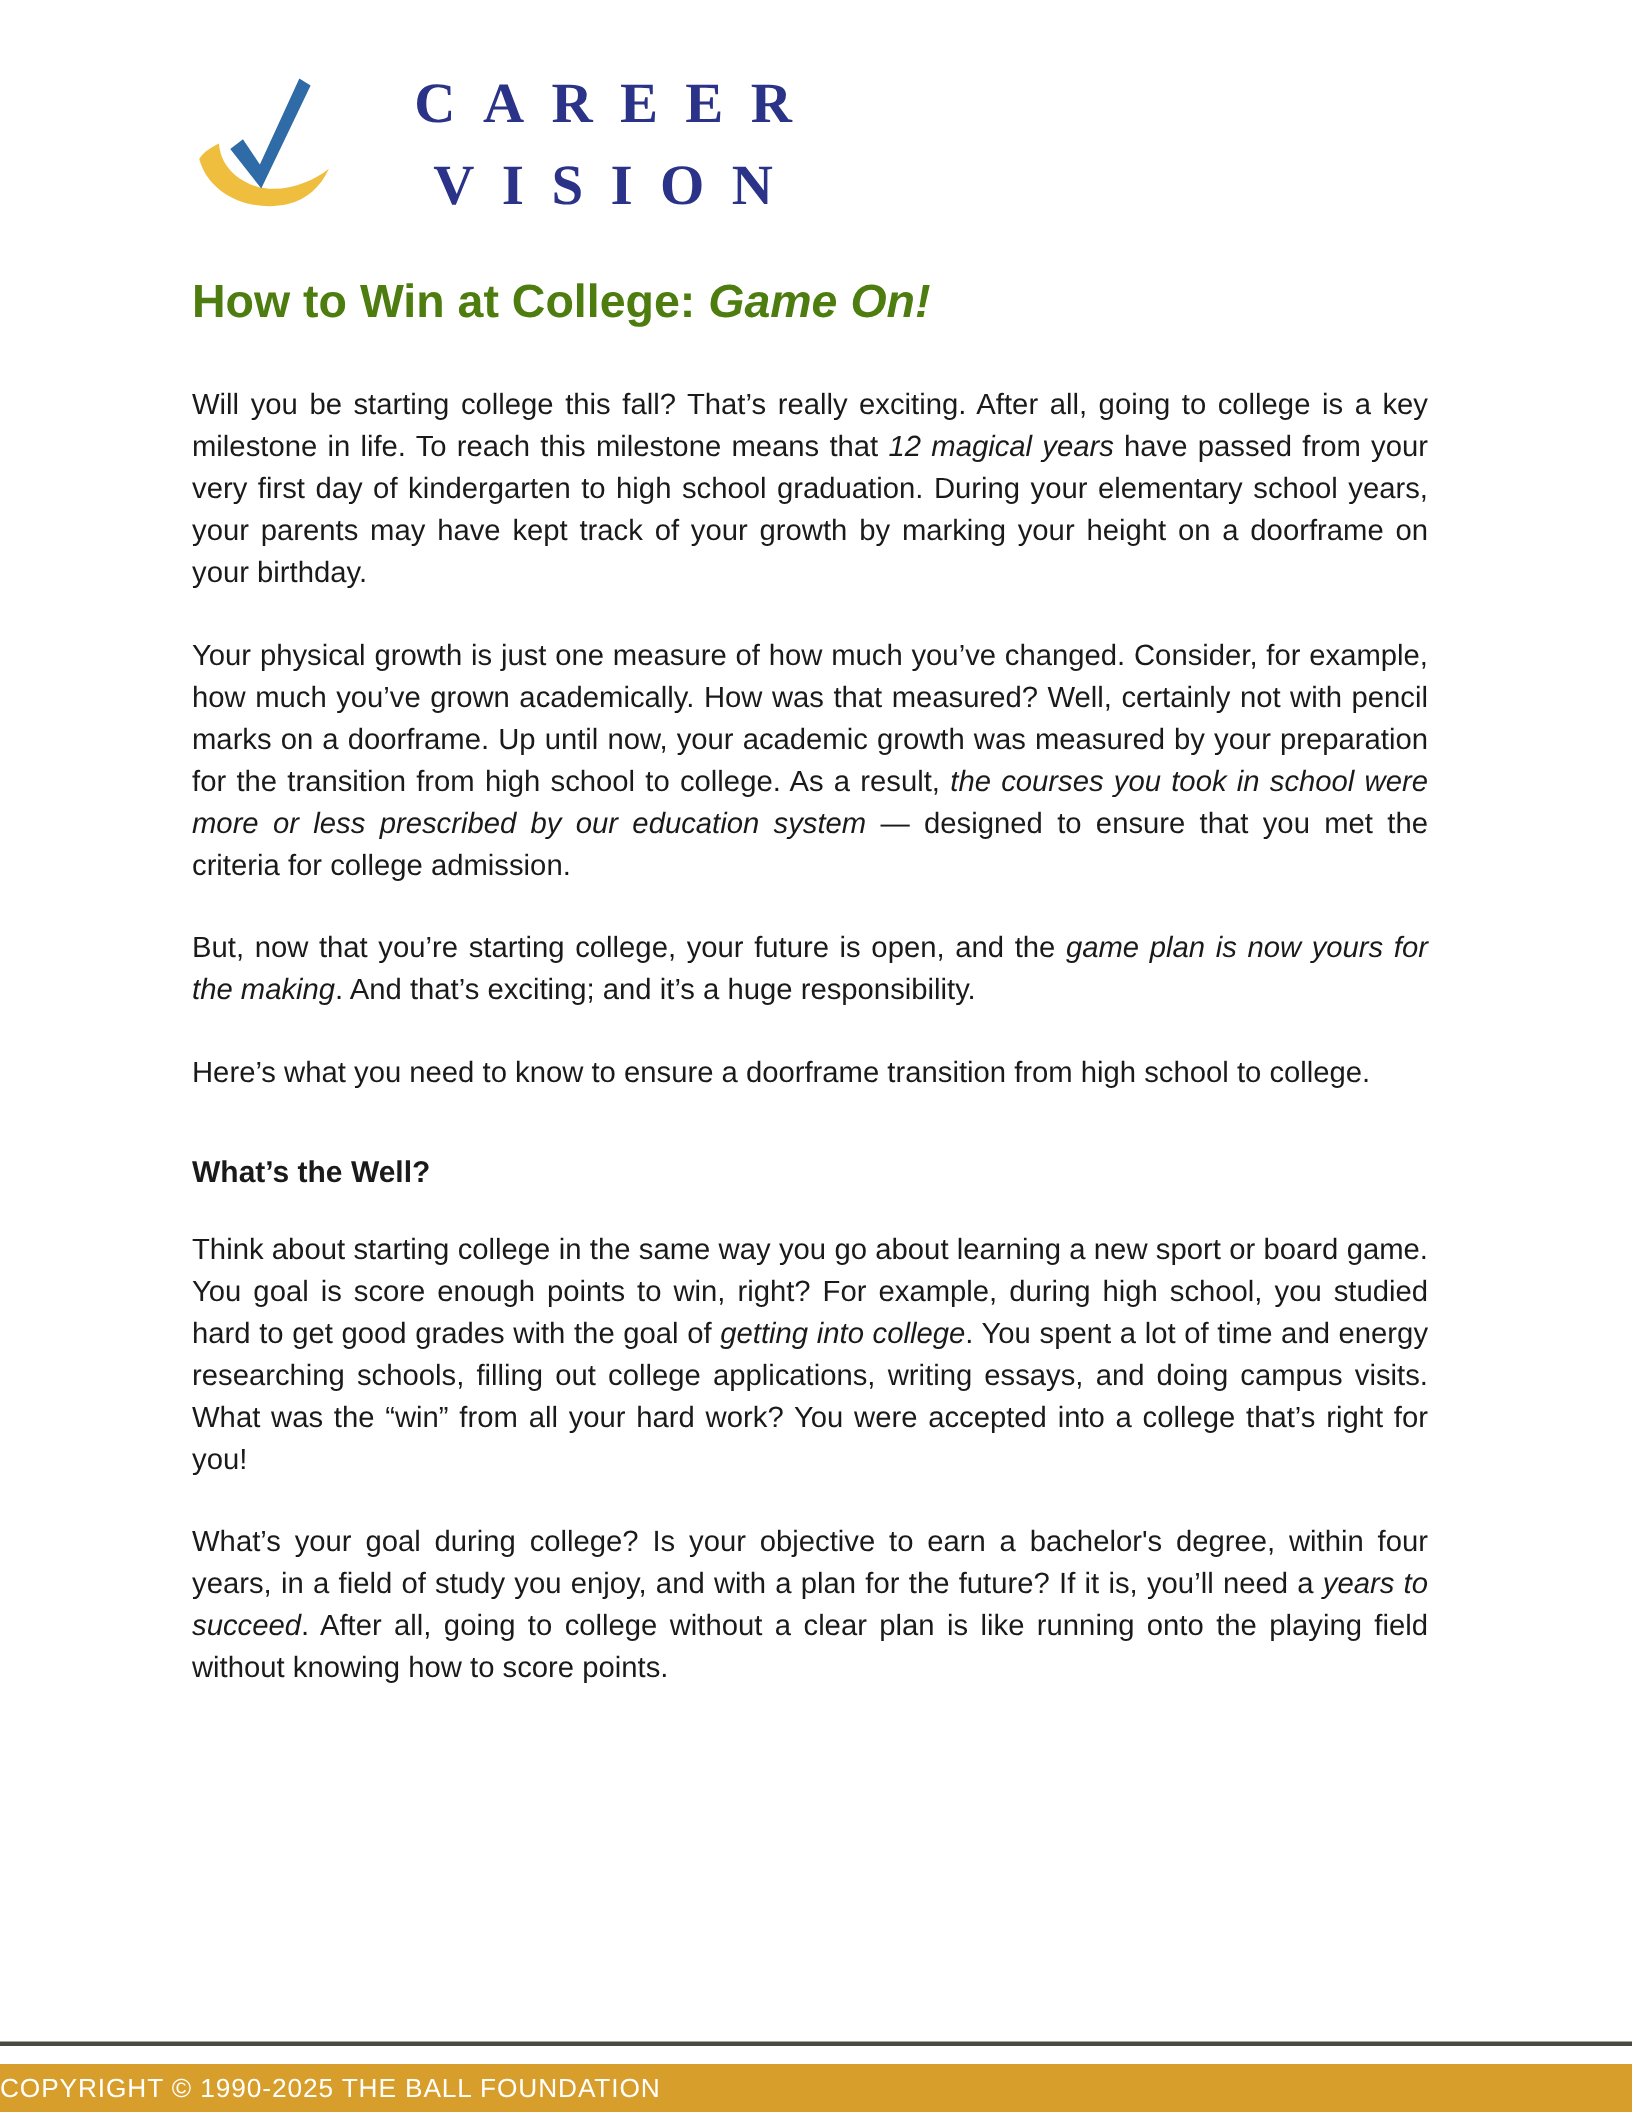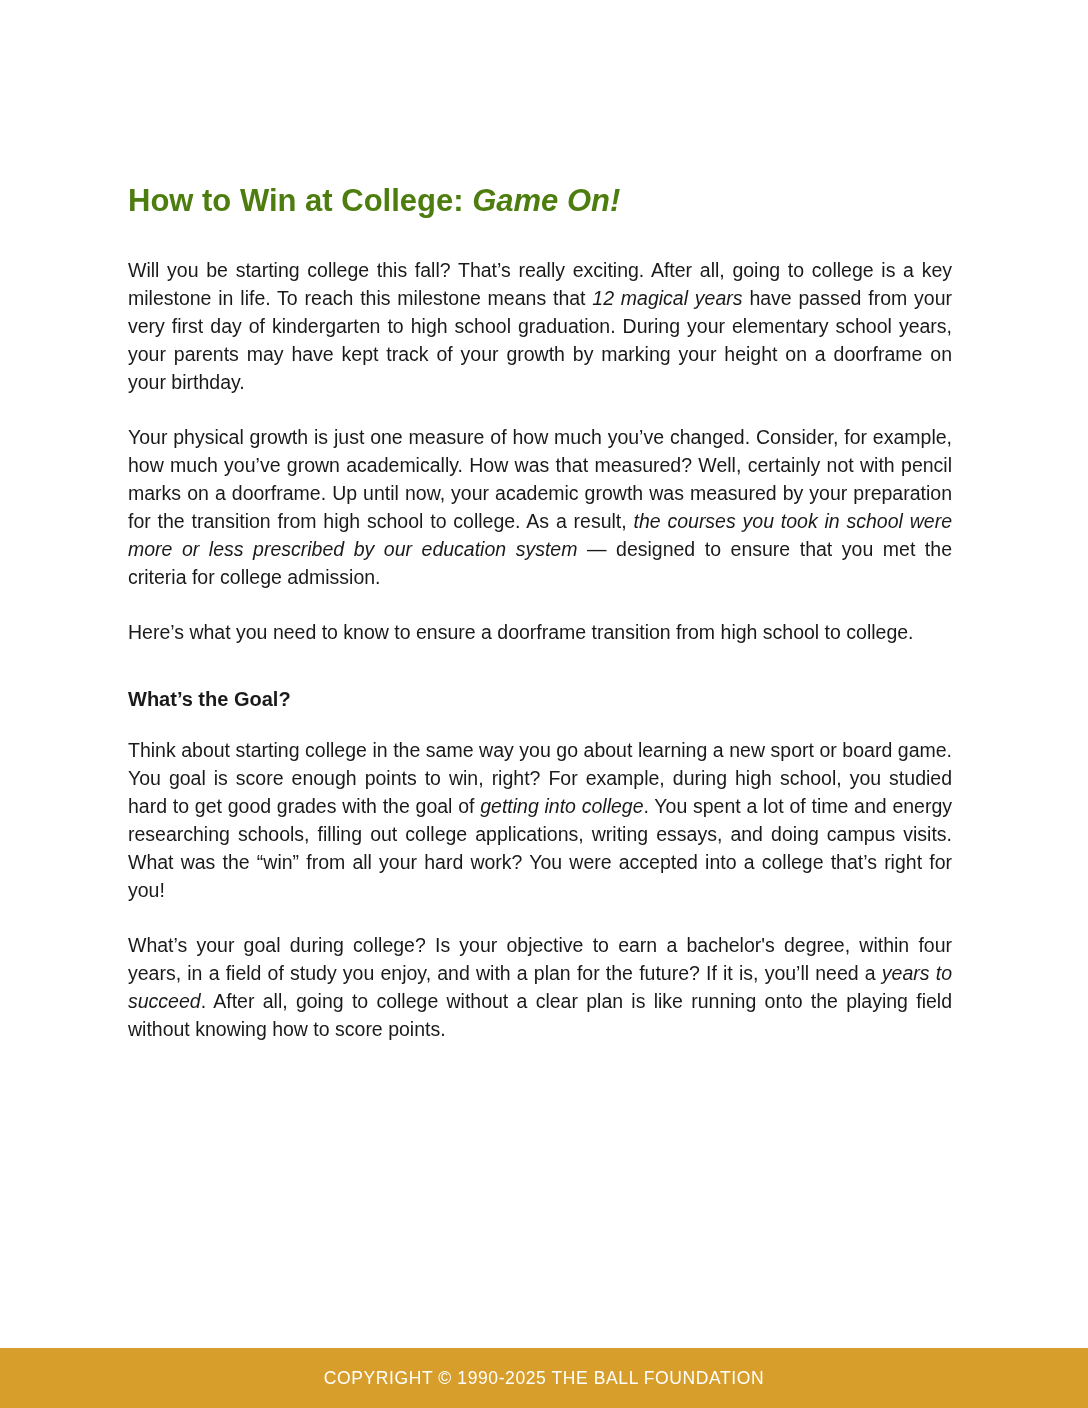--- a/index.html
+++ b/index.html
@@ -71,46 +71,66 @@
     left: 0;
     bottom: 44px;
     width: 100%;
     height: 3px;
   }
   .footer-bar {
     position: absolute;
     left: 0;
     bottom: 0;
     width: 100%;
-    height: 60px;
+    height: 32px;
     display: flex;
     align-items: center;
-    justify-content: center;
+    justify-content: flex-start;
   }
   .footer-bar span {
     color: #ffffff;
     font-size: 17.5px;
     letter-spacing: 0.6px;
   }
 </style>
 </head>
 <body>
 
 <div class="page">
 
+  <header class="logo">
+    <div class="logo-icon">
+      <svg viewBox="0 0 100 105" xmlns="http://www.w3.org/2000/svg" aria-hidden="true">
+
+        <path d="M3,62
+                 C10,88 40,100 66,94
+                 C79,91 89,82 95,69
+                 C81,80 60,87 42,81
+                 C26,75 18,64 17,51
+                 C11,54 6,57 3,62 Z" fill="#F0BE3E"></path>
+
+        <path d="M25,55 L34,48 L46,66 L74,5 L82,10 L47,83 Z" fill="#2F6BA7"></path>
+      </svg>
+    </div>
+    <div class="logo-text" style="color:#2A3387;">
+      <div>CAREER</div>
+      <div>VISION</div>
+    </div>
+  </header>
 
   <main class="content">
     <h1 class="title" style="color:#4d7c0f;">
       <span>How to Win at College: </span><em>Game On!</em>
     </h1>
     <div class="body-text" id="body-container">
         <p><span>Will you be starting college this fall? That’s really exciting. After all, going to college is a key milestone in life. To reach this milestone means that </span><em>12 magical years</em><span> have passed from your very first day of kindergarten to high school graduation. During your elementary school years, your parents may have kept track of your growth by marking your height on a doorframe on your birthday.</span></p>
         <p><span>Your physical growth is just one measure of how much you’ve changed. Consider, for example, how much you’ve grown academically. How was that measured? Well, certainly not with pencil marks on a doorframe. Up until now, your academic growth was measured by your preparation for the transition from high school to college. As a result, </span><em>the courses you took in school were more or less prescribed by our education system</em><span> — designed to ensure that you met the criteria for college admission.</span></p>
+        <p><span>But, now that you’re starting college, your future is open, and the </span><em>game plan is now yours for the making</em><span>. And that’s exciting; and it’s a huge responsibility.</span></p>
         <p><span>Here’s what you need to know to ensure a doorframe transition from high school to college.</span></p>
-        <h2><span>What’s the Goal?</span></h2>
+        <h2><span>What’s the Well?</span></h2>
         <p><span>Think about starting college in the same way you go about learning a new sport or board game. You goal is score enough points to win, right?  For example, during high school, you studied hard to get good grades with the goal of </span><em>getting into college</em><span>. You spent a lot of time and energy researching schools, filling out college applications, writing essays, and doing campus visits. What was the “win” from all your hard work? You were accepted into a college that’s right for you!</span></p>
         <p><span>What’s your goal during college? Is your objective to earn a bachelor's degree, within four years, in a field of study you enjoy, and with a plan for the future? If it is, you’ll need a </span><em>years to succeed</em><span>. After all, going to college without a clear plan is like running onto the playing field without knowing how to score points.</span></p>
       </div>
   </main>
 
   <footer>
     <div class="footer-divider" style="background: rgb(75, 74, 66);"></div>
     <div class="footer-bar" style="background: rgb(216, 158, 43);">
       <span>COPYRIGHT © 1990-2025 THE BALL FOUNDATION</span>
     </div>

